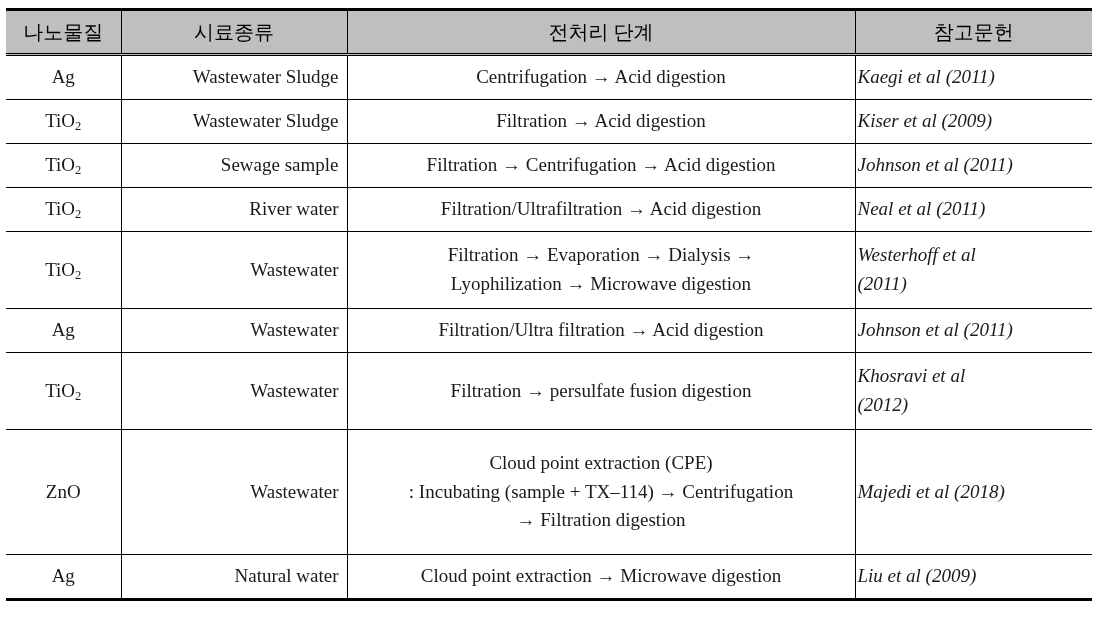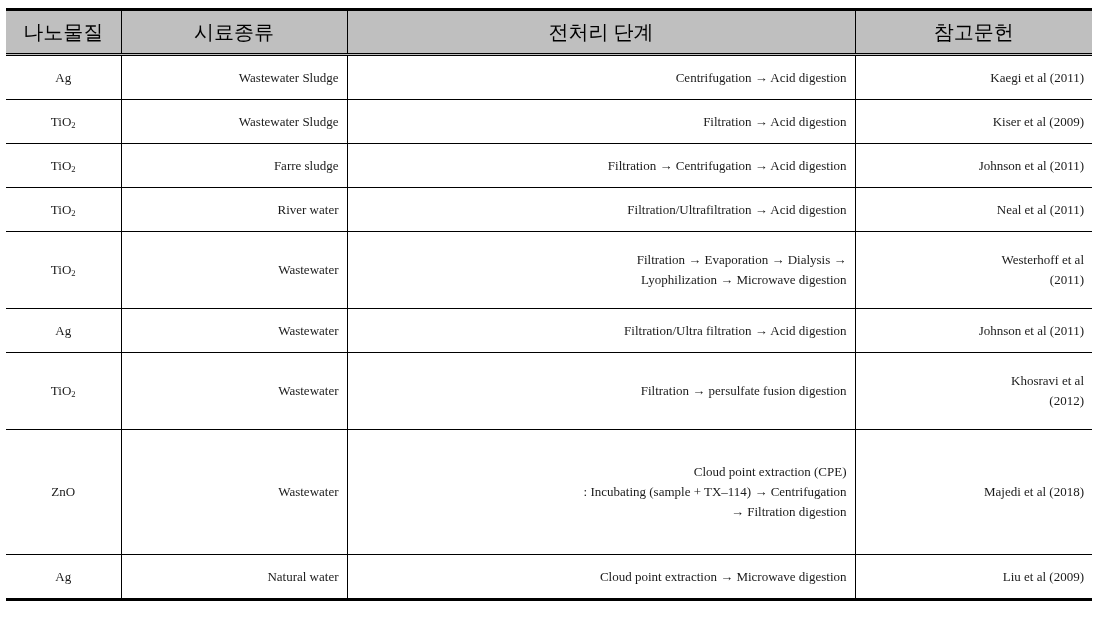--- a/index.html
+++ b/index.html
@@ -50,33 +50,33 @@
     color: #000;
   }
   thead th:first-child { border-left: none; }
   thead th:last-child  { border-right: none; }
 
   tbody td {
     border-top: 1px solid #000;
     border-left: 1px solid #000;
     border-right: 1px solid #000;
     padding: 3px 8px;
-    font-size: 13px;
+    font-size: 19px;
     line-height: 1.52;
     vertical-align: middle;
     color: #1a1a1a;
   }
   tbody tr:first-child td { border-top: none; }
   tbody td:first-child { border-left: none; }
   tbody td:last-child  { border-right: none; }
 
   td.col-mat  { text-align: center; }
   td.col-samp { text-align: right; }
-  td.col-step { text-align: right; }
-  td.col-ref  { text-align: right; padding-left: 10px; }
+  td.col-step { text-align: center; }
+  td.col-ref  { text-align: left; padding-left: 2px; font-style: italic; }
 
   td .cell-lines { display: block; }
   td .cell-lines .ln { display: block; white-space: nowrap; }
 
   sub { font-size: 0.66em; vertical-align: -0.22em; }
 
   .r-tall td { height: 70px; }
   .r-xtall td { height: 118px; }
   .r-norm td { height: 37px; }
 </style>
@@ -123,21 +123,21 @@
             </span>
           </td>
           <td class="col-ref">
             <span class="cell-lines">
               <span class="ln">Kiser et al (2009)</span>
             </span>
           </td>
         </tr>
         <tr class="r-norm">
           <td class="col-mat">TiO<sub>2</sub></td>
-          <td class="col-samp">Farre sludge</td>
+          <td class="col-samp">Sewage sample</td>
           <td class="col-step">
             <span class="cell-lines">
               <span class="ln">Filtration → Centrifugation → Acid digestion</span>
             </span>
           </td>
           <td class="col-ref">
             <span class="cell-lines">
               <span class="ln">Johnson et al (2011)</span>
             </span>
           </td>

